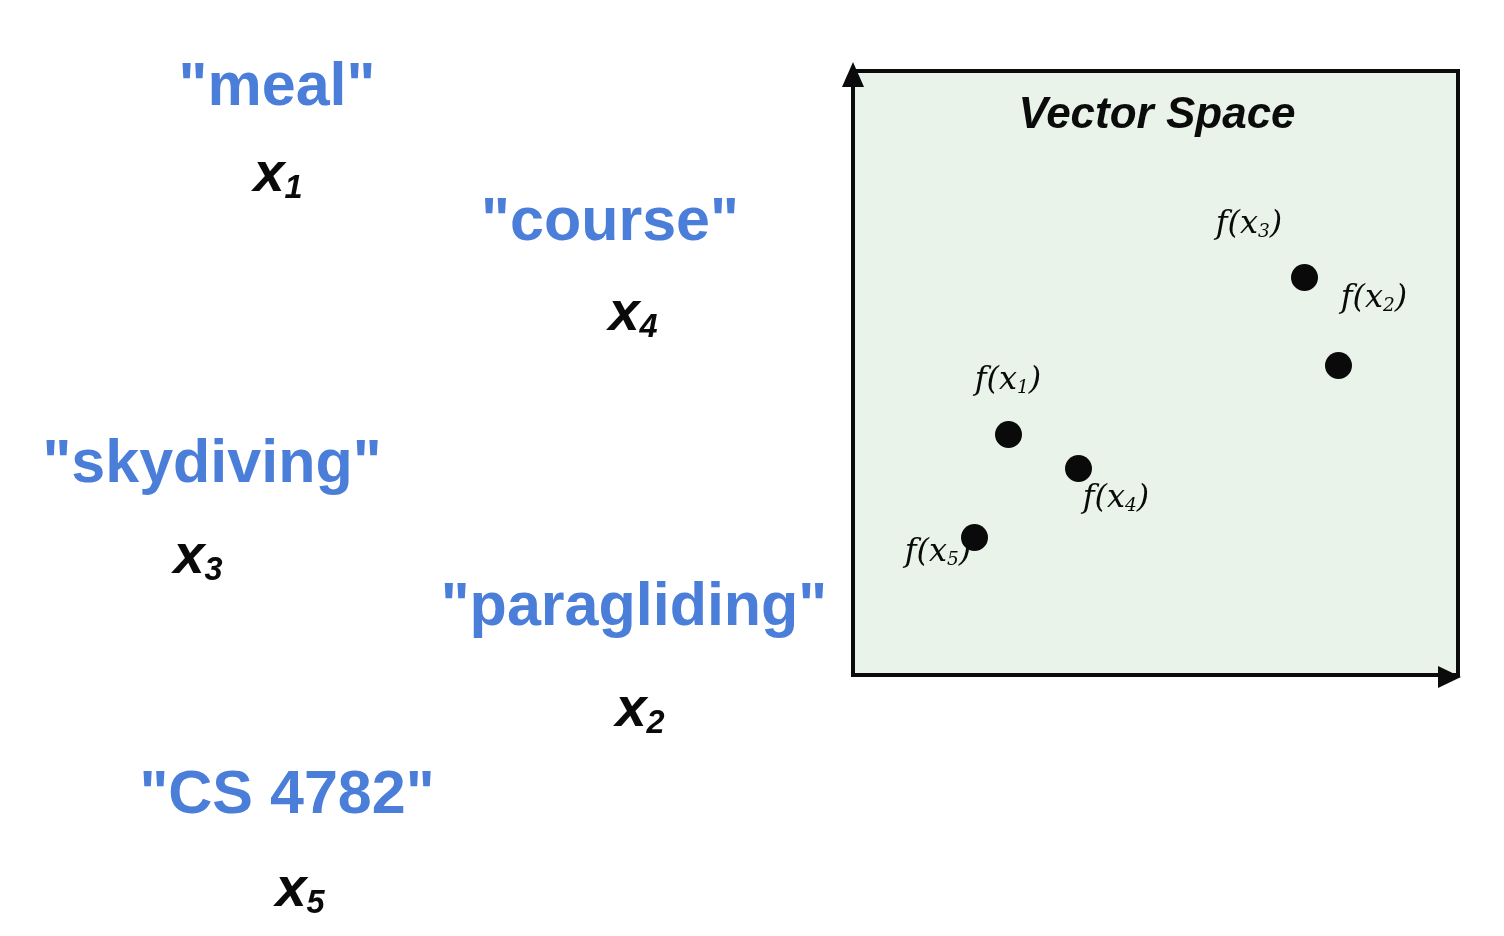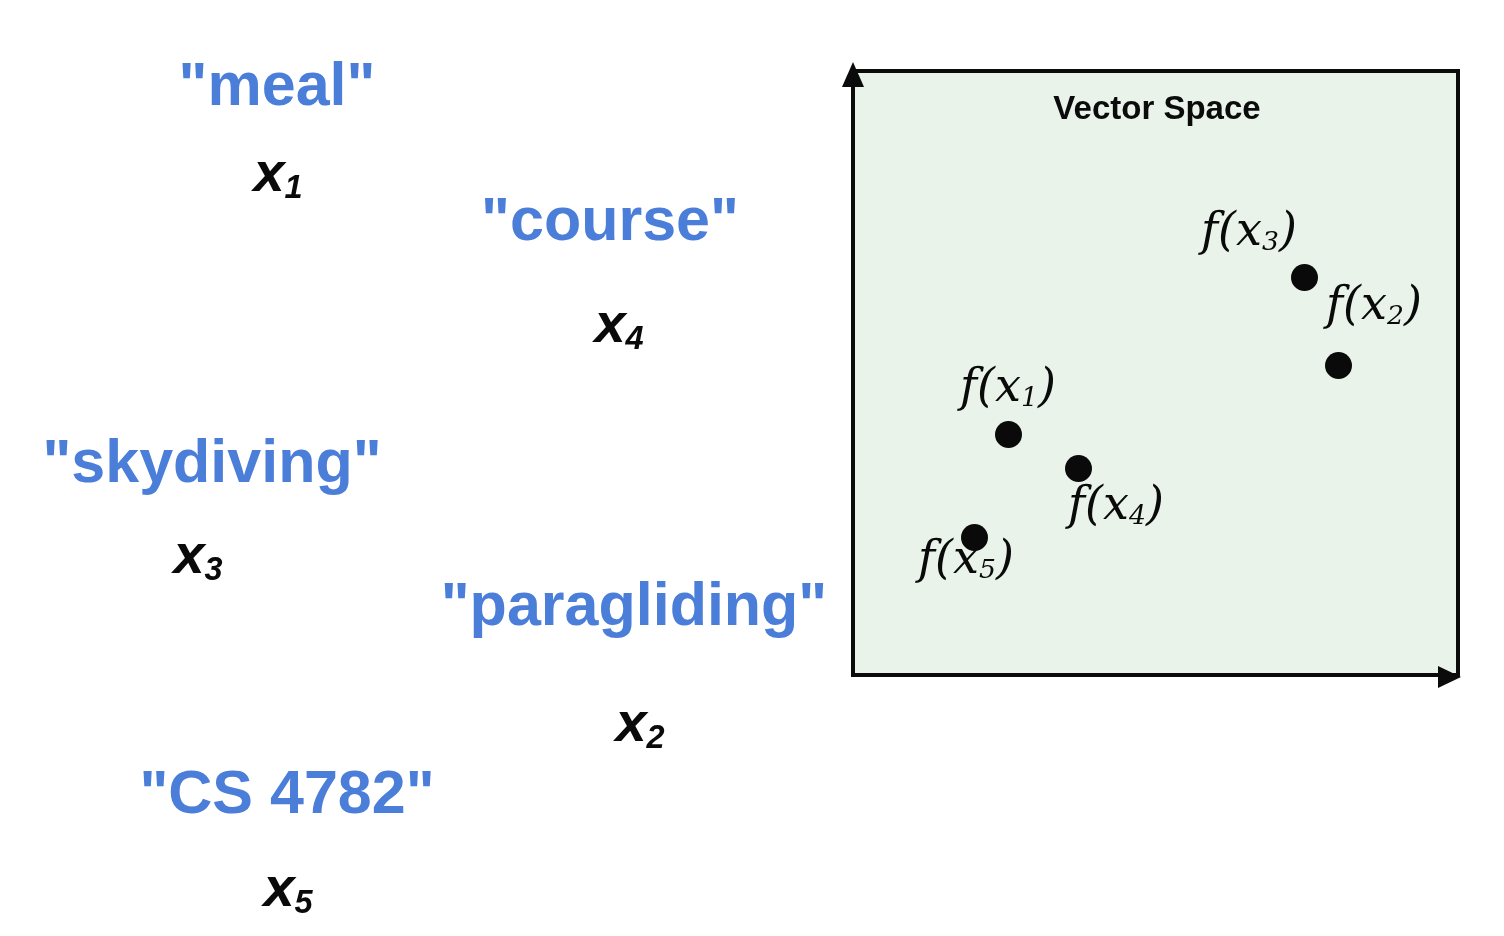--- a/index.html
+++ b/index.html
@@ -45,23 +45,24 @@
     width:601px; height:600px;
     background:var(--box-fill);
     border:4px solid #0b0b0b;
   }
   .vtitle{
     position:absolute;
     left:1157px; top:91px;
     transform:translateX(-50%);
     color:#0b0b0b;
     font-weight:700;
-    font-size:33px;
+    font-size:44px;
     line-height:1;
     white-space:nowrap;
+    font-style:italic;
   }
   
   .arrow-up{
     position:absolute;
     left:842px; top:62px;
     width:0;height:0;
     border-left:11px solid transparent;
     border-right:11px solid transparent;
     border-bottom:25px solid #0b0b0b;
   }
@@ -80,47 +81,47 @@
     border-radius:50%;
     background:var(--ink);
     z-index:3;
   }
   .flabel{
     position:absolute;
     transform:translateX(-50%);
     color:var(--ink);
     font-family:"DejaVu Serif", serif;
     font-style:italic;
-    font-size:46px;
+    font-size:32px;
     line-height:1;
     white-space:nowrap;
     z-index:2;
   }
   .flabel .sub{ font-size:0.58em; vertical-align:-0.2em; }
-  .flabel.top{ z-index:4;margin-left:28px; }
+  .flabel.top{ z-index:4; }
 </style>
 </head>
 <body>
 
 <div class="canvas">
 
   <div class="word" style="left:277px; top:54px;">"meal"</div>
   <div class="sym" style="left:278px; top:144px;"><span>x</span><span class="sub">1</span></div>
 
   <div class="word" style="left:610px; top:189px;">"course"</div>
-  <div class="sym" style="left:619px; top:283px;margin-top:12px;"><span>x</span><span class="sub">4</span></div>
+  <div class="sym" style="left:633px; top:283px;"><span>x</span><span class="sub">4</span></div>
 
   <div class="word" style="left:212px; top:431px;">"skydiving"</div>
   <div class="sym" style="left:198px; top:526px;"><span>x</span><span class="sub">3</span></div>
 
   <div class="word" style="left:634px; top:574px;">"paragliding"</div>
-  <div class="sym" style="left:640px; top:694px;"><span>x</span><span class="sub">2</span></div>
+  <div class="sym" style="left:640px; top:679px;"><span>x</span><span class="sub">2</span></div>
 
   <div class="word" style="left:287px; top:762px;">"CS 4782"</div>
-  <div class="sym" style="left:288px; top:859px;"><span>x</span><span class="sub">5</span></div>
+  <div class="sym" style="left:300px; top:859px;"><span>x</span><span class="sub">5</span></div>
 
   <div class="vbox"></div>
   <div class="arrow-up"></div>
   <div class="arrow-right"></div>
   <div class="vtitle">Vector Space</div>
 
   <div class="flabel" style="left:1008px; top:362px;font-style:italic;"><span>f(x</span><span class="sub">1</span><span>)</span></div>
   <div class="flabel" style="left:1374px; top:280px;"><span>f(x</span><span class="sub">2</span><span>)</span></div>
   <div class="flabel" style="left:1249px; top:206px;"><span>f(x</span><span class="sub">3</span><span>)</span></div>
   <div class="flabel" style="left:1080px; top:480px;margin-left:36px;"><span>f(x</span><span class="sub">4</span><span>)</span></div>

